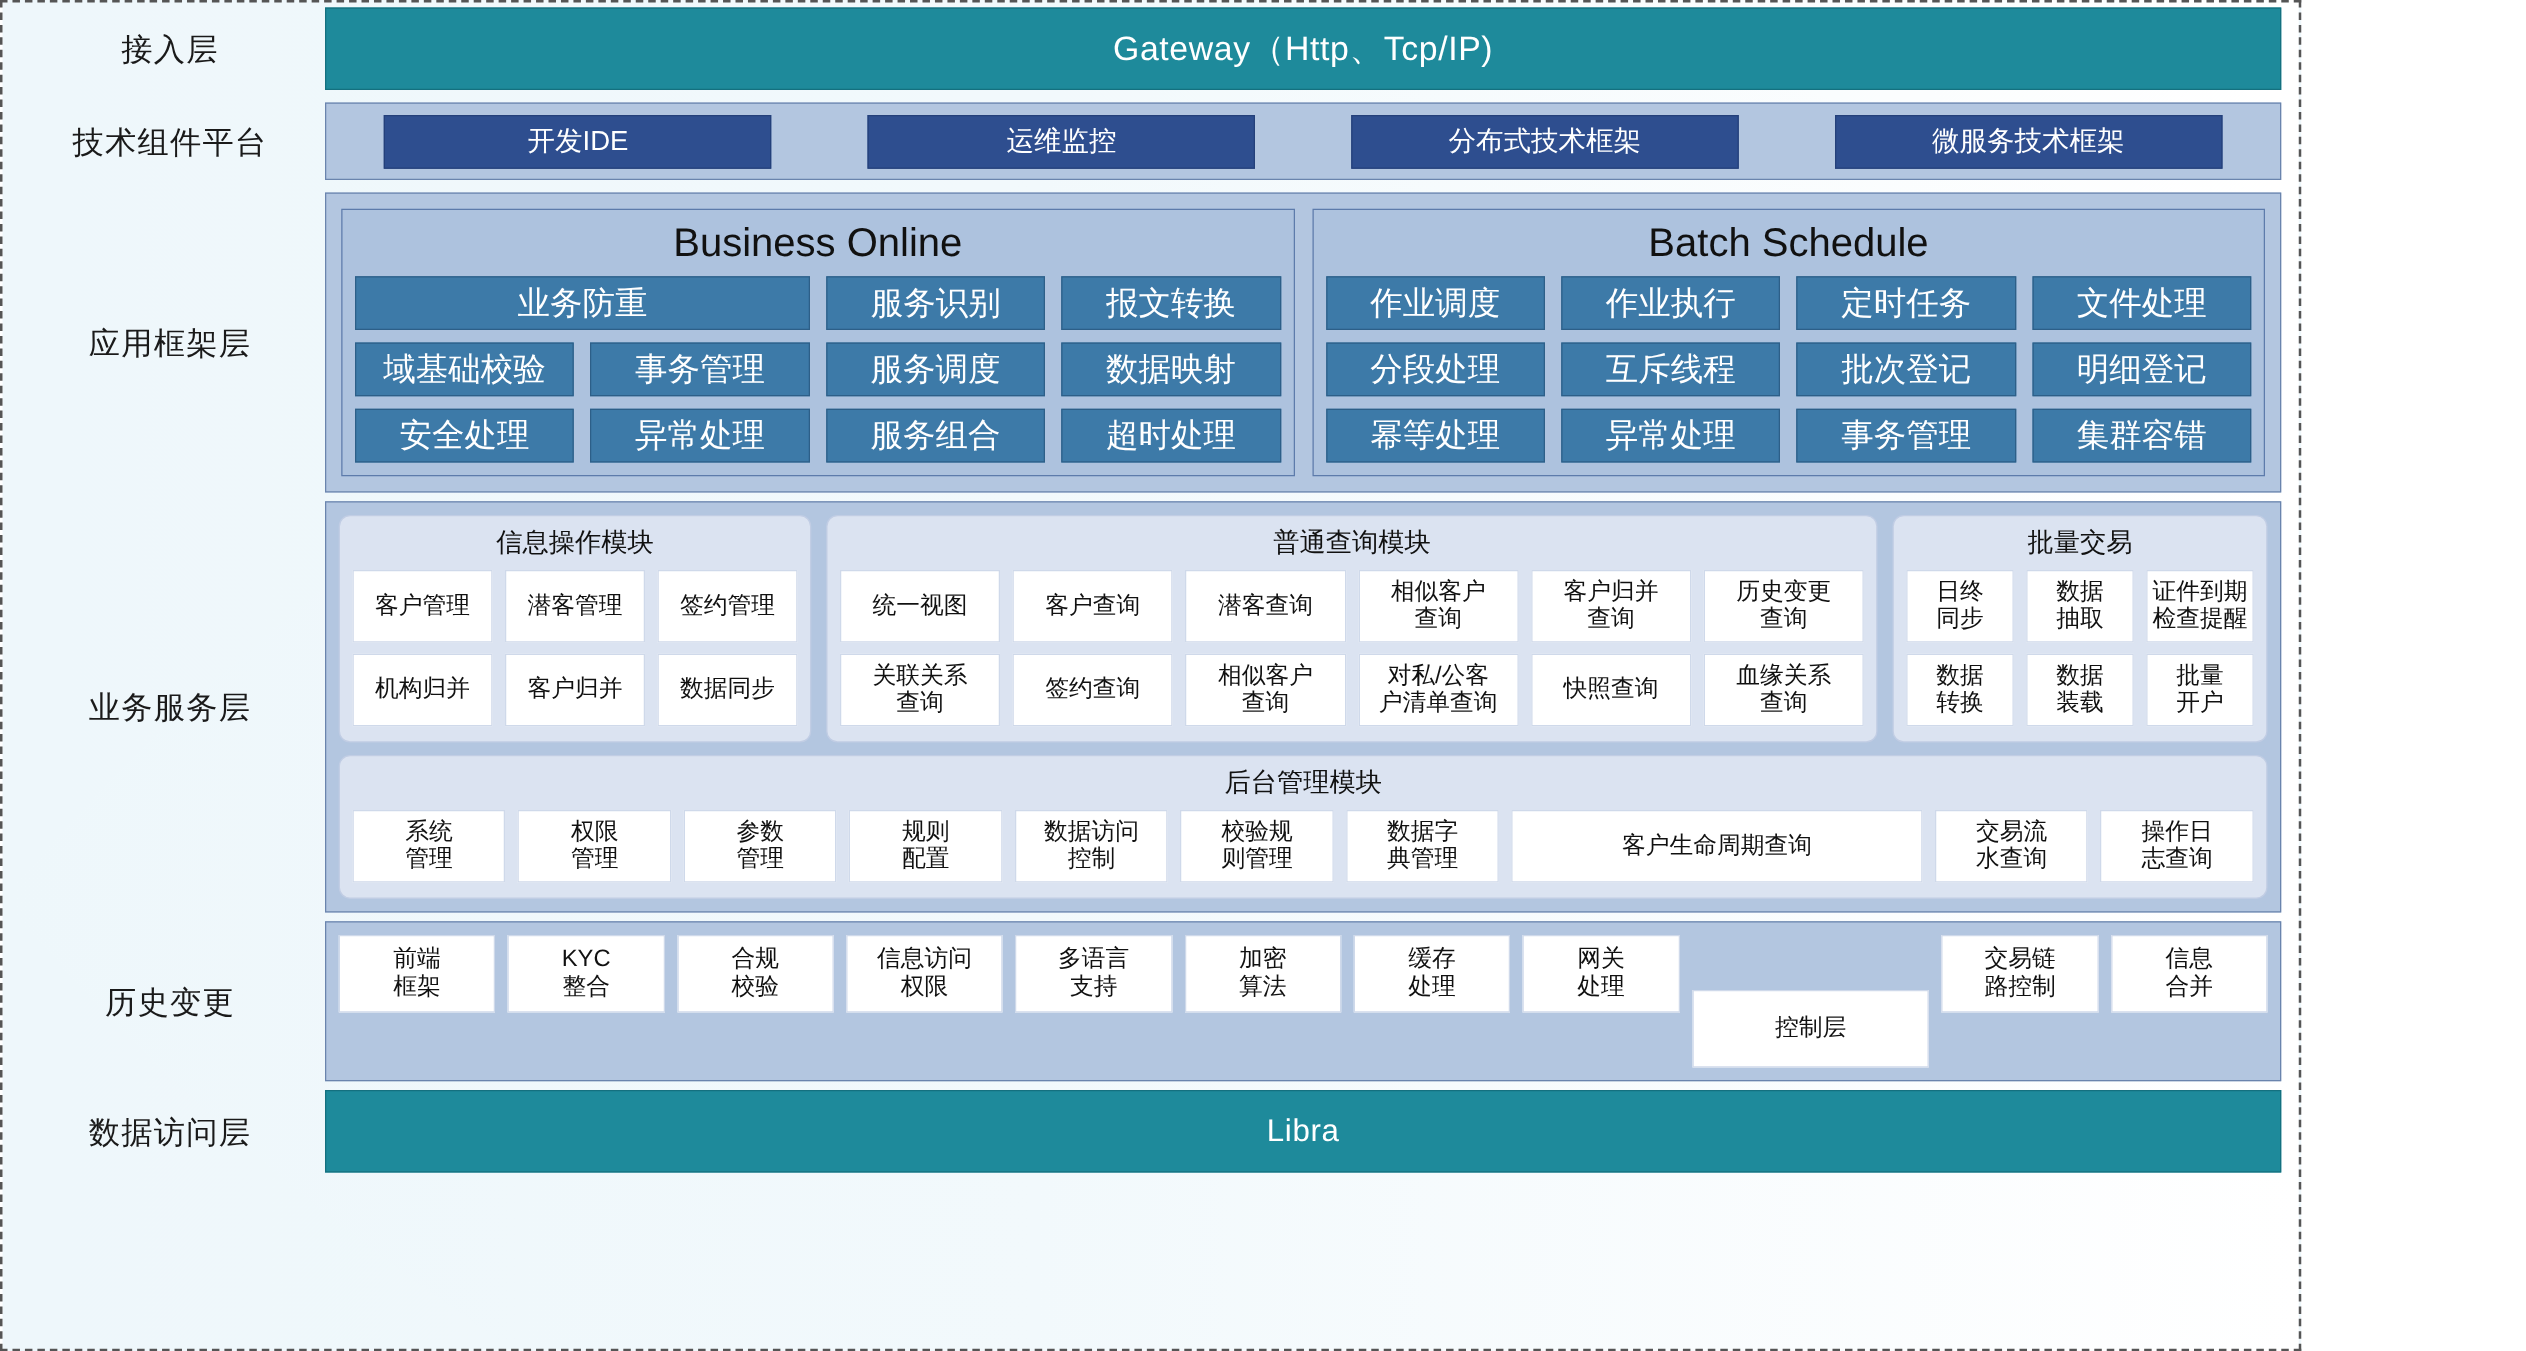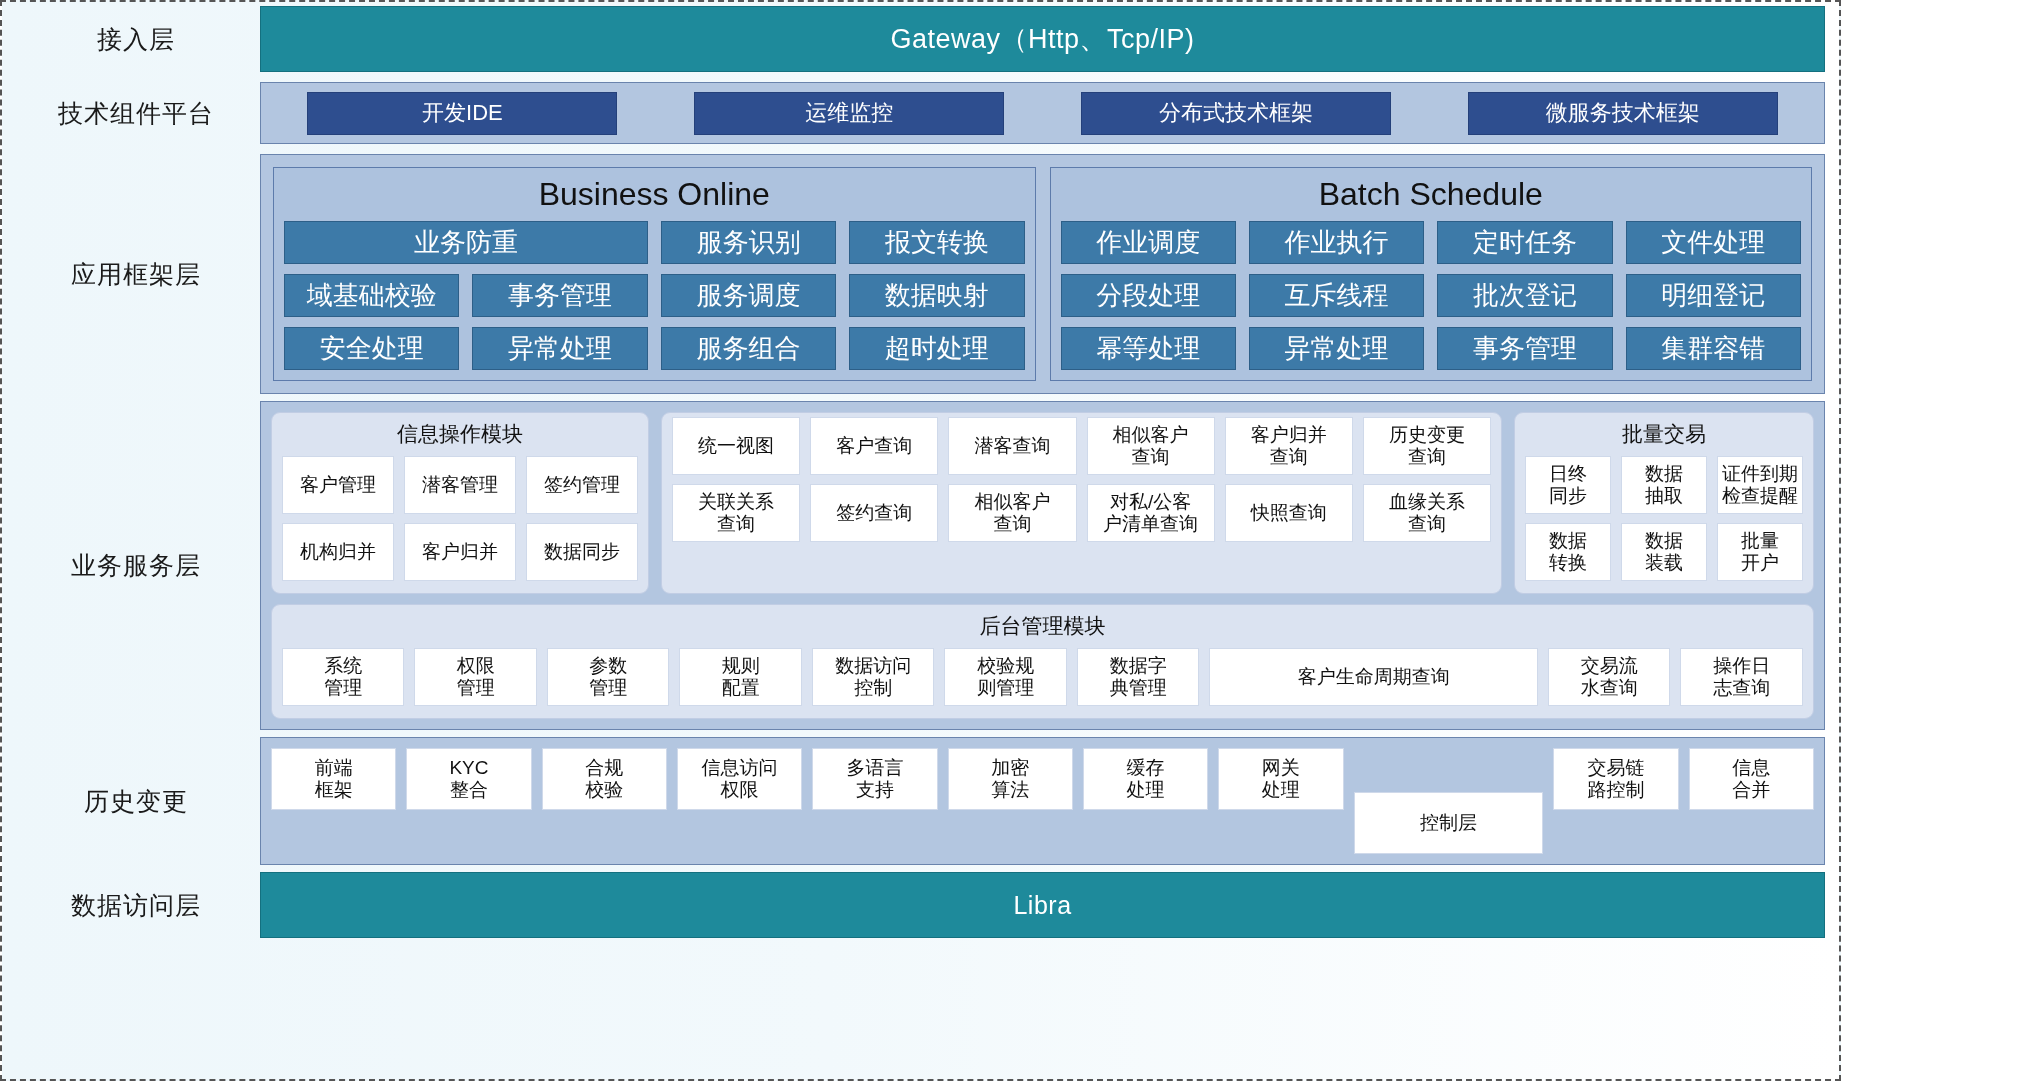--- a/index.html
+++ b/index.html
@@ -257,20 +257,21 @@
               </div>
               <div class="cell-row">
                 <div class="cell">机构归并</div>
                 <div class="cell">客户归并</div>
                 <div class="cell">数据同步</div>
               </div>
             </div>
           </div>
 
           <div class="biz-mod mod-query">
+            <div class="biz-mod-title">普通查询模块</div>
             <div class="cell-grid">
               <div class="cell-row">
                 <div class="cell">统一视图</div>
                 <div class="cell">客户查询</div>
                 <div class="cell">潜客查询</div>
                 <div class="cell">相似客户
 查询</div>
                 <div class="cell">客户归并
 查询</div>
                 <div class="cell">历史变更

